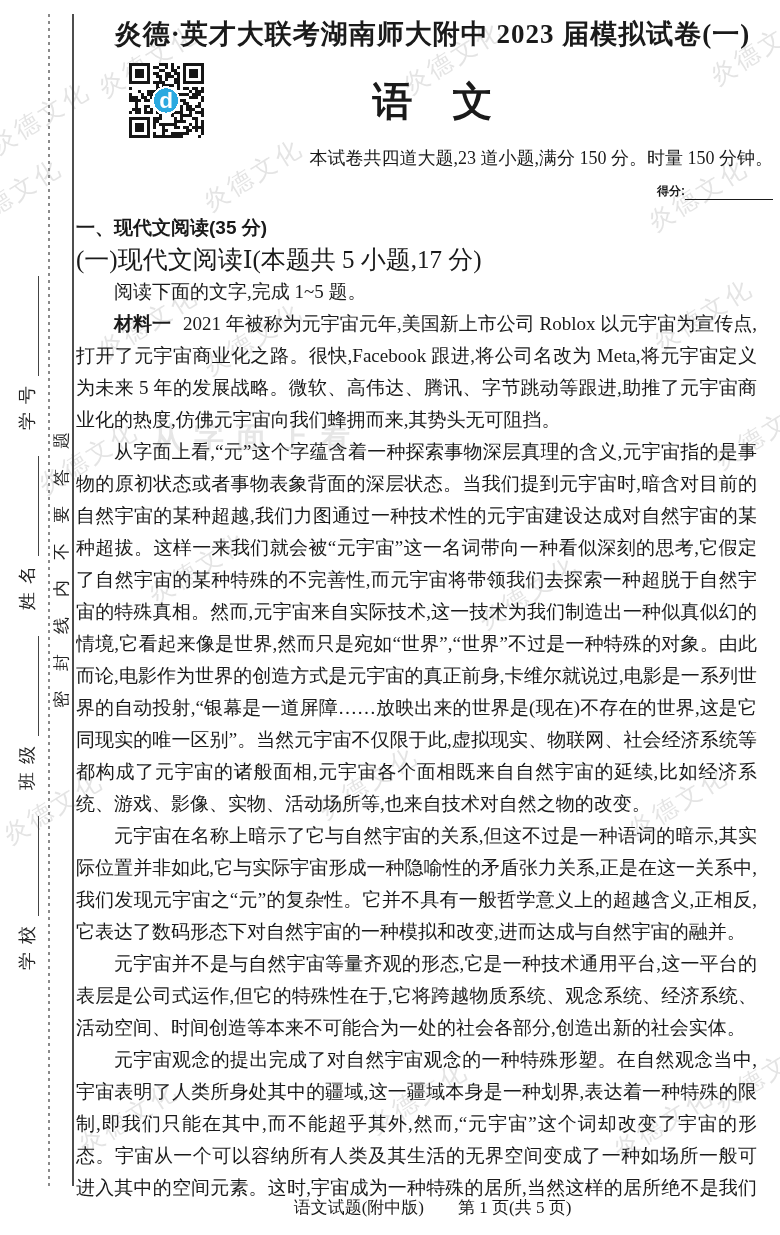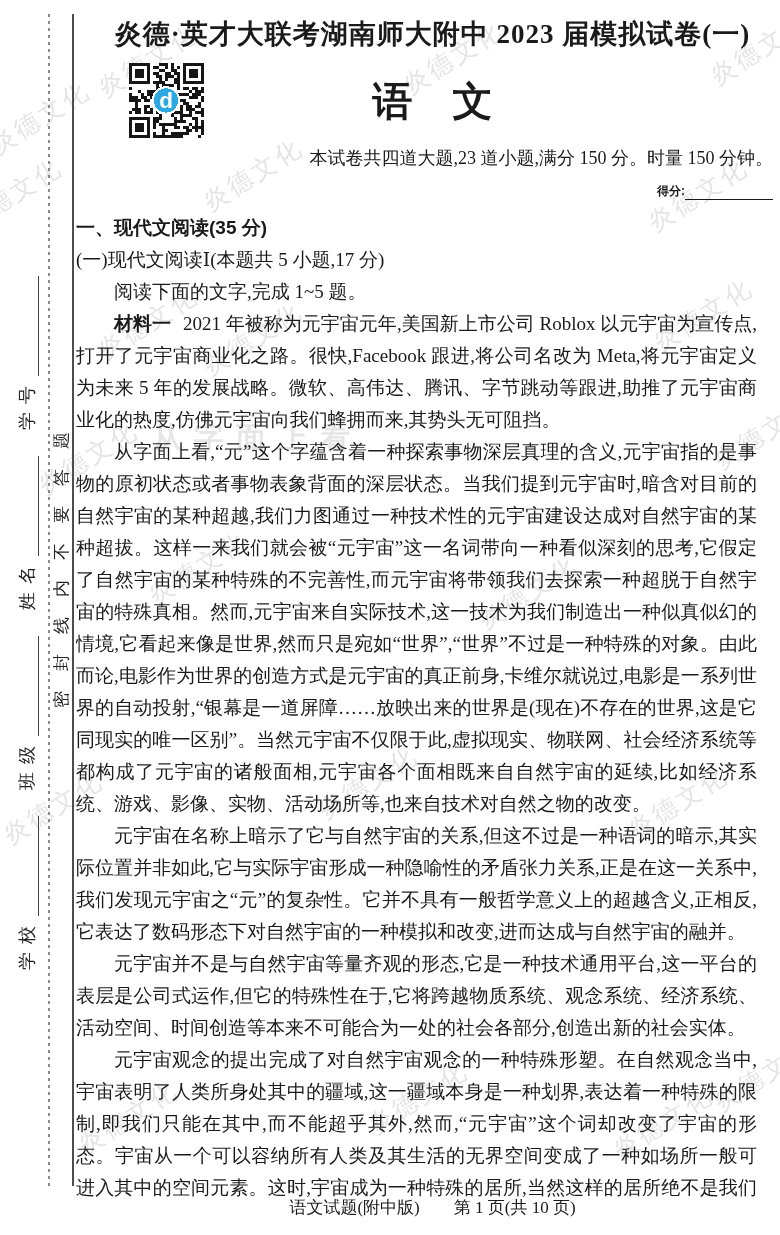--- a/index.html
+++ b/index.html
@@ -65,21 +65,21 @@
   .score-blank{display:inline-block; width:88px; height:18px; border-bottom:1.8px solid #1a1a1a; vertical-align:bottom;}
   
   .content{
     position:absolute; left:76px; top:212px; width:681px; height:996px; z-index:2;
     font-size:19px; line-height:32px; text-align:justify; overflow:hidden;
   }
   .h-section{
     font-family:"Liberation Sans","DejaVu Sans",sans-serif;
     font-weight:bold; font-size:19px;
   }
-  .sub-heading{font-size:19px;}
+  .sub-heading{font-size:25px;}
   .instruction{text-indent:2em;}
   .content p{margin:0; text-indent:2em;}
   .material-label{font-weight:bold; margin-right:12px;}
   
   .footer{
     position:absolute; left:92px; top:1196px; width:681px; z-index:2;
     text-align:center; font-size:17px;
   }
 </style>
 </head>
@@ -364,15 +364,15 @@
     <div class="h-section">一、现代文阅读(35 分)</div>
     <div class="sub-heading">(一)现代文阅读Ⅰ(本题共 5 小题,17 分)</div>
     <div class="instruction">阅读下面的文字,完成 1~5 题。</div>
     <p><b class="material-label">材料一</b><span>2021 年被称为元宇宙元年,美国新上市公司 Roblox 以元宇宙为宣传点,打开了元宇宙商业化之路。很快,Facebook 跟进,将公司名改为 Meta,将元宇宙定义为未来 5 年的发展战略。微软、高伟达、腾讯、字节跳动等跟进,助推了元宇宙商业化的热度,仿佛元宇宙向我们蜂拥而来,其势头无可阻挡。</span></p>
     <p>从字面上看,“元”这个字蕴含着一种探索事物深层真理的含义,元宇宙指的是事物的原初状态或者事物表象背面的深层状态。当我们提到元宇宙时,暗含对目前的自然宇宙的某种超越,我们力图通过一种技术性的元宇宙建设达成对自然宇宙的某种超拔。这样一来我们就会被“元宇宙”这一名词带向一种看似深刻的思考,它假定了自然宇宙的某种特殊的不完善性,而元宇宙将带领我们去探索一种超脱于自然宇宙的特殊真相。然而,元宇宙来自实际技术,这一技术为我们制造出一种似真似幻的情境,它看起来像是世界,然而只是宛如“世界”,“世界”不过是一种特殊的对象。由此而论,电影作为世界的创造方式是元宇宙的真正前身,卡维尔就说过,电影是一系列世界的自动投射,“银幕是一道屏障……放映出来的世界是(现在)不存在的世界,这是它同现实的唯一区别”。当然元宇宙不仅限于此,虚拟现实、物联网、社会经济系统等都构成了元宇宙的诸般面相,元宇宙各个面相既来自自然宇宙的延续,比如经济系统、游戏、影像、实物、活动场所等,也来自技术对自然之物的改变。</p>
     <p>元宇宙在名称上暗示了它与自然宇宙的关系,但这不过是一种语词的暗示,其实际位置并非如此,它与实际宇宙形成一种隐喻性的矛盾张力关系,正是在这一关系中,我们发现元宇宙之“元”的复杂性。它并不具有一般哲学意义上的超越含义,正相反,它表达了数码形态下对自然宇宙的一种模拟和改变,进而达成与自然宇宙的融并。</p>
     <p>元宇宙并不是与自然宇宙等量齐观的形态,它是一种技术通用平台,这一平台的表层是公司式运作,但它的特殊性在于,它将跨越物质系统、观念系统、经济系统、活动空间、时间创造等本来不可能合为一处的社会各部分,创造出新的社会实体。</p>
     <p>元宇宙观念的提出完成了对自然宇宙观念的一种特殊形塑。在自然观念当中,宇宙表明了人类所身处其中的疆域,这一疆域本身是一种划界,表达着一种特殊的限制,即我们只能在其中,而不能超乎其外,然而,“元宇宙”这个词却改变了宇宙的形态。宇宙从一个可以容纳所有人类及其生活的无界空间变成了一种如场所一般可进入其中的空间元素。这时,宇宙成为一种特殊的居所,当然这样的居所绝不是我们平时所面</p>
   </div>
 
-  <div class="footer">语文试题(附中版)　　第 1 页(共 10 页)</div>
+  <div class="footer">语文试题(附中版)　　第 1 页(共 5 页)</div>
 
 </div>
 
 </body></html>

